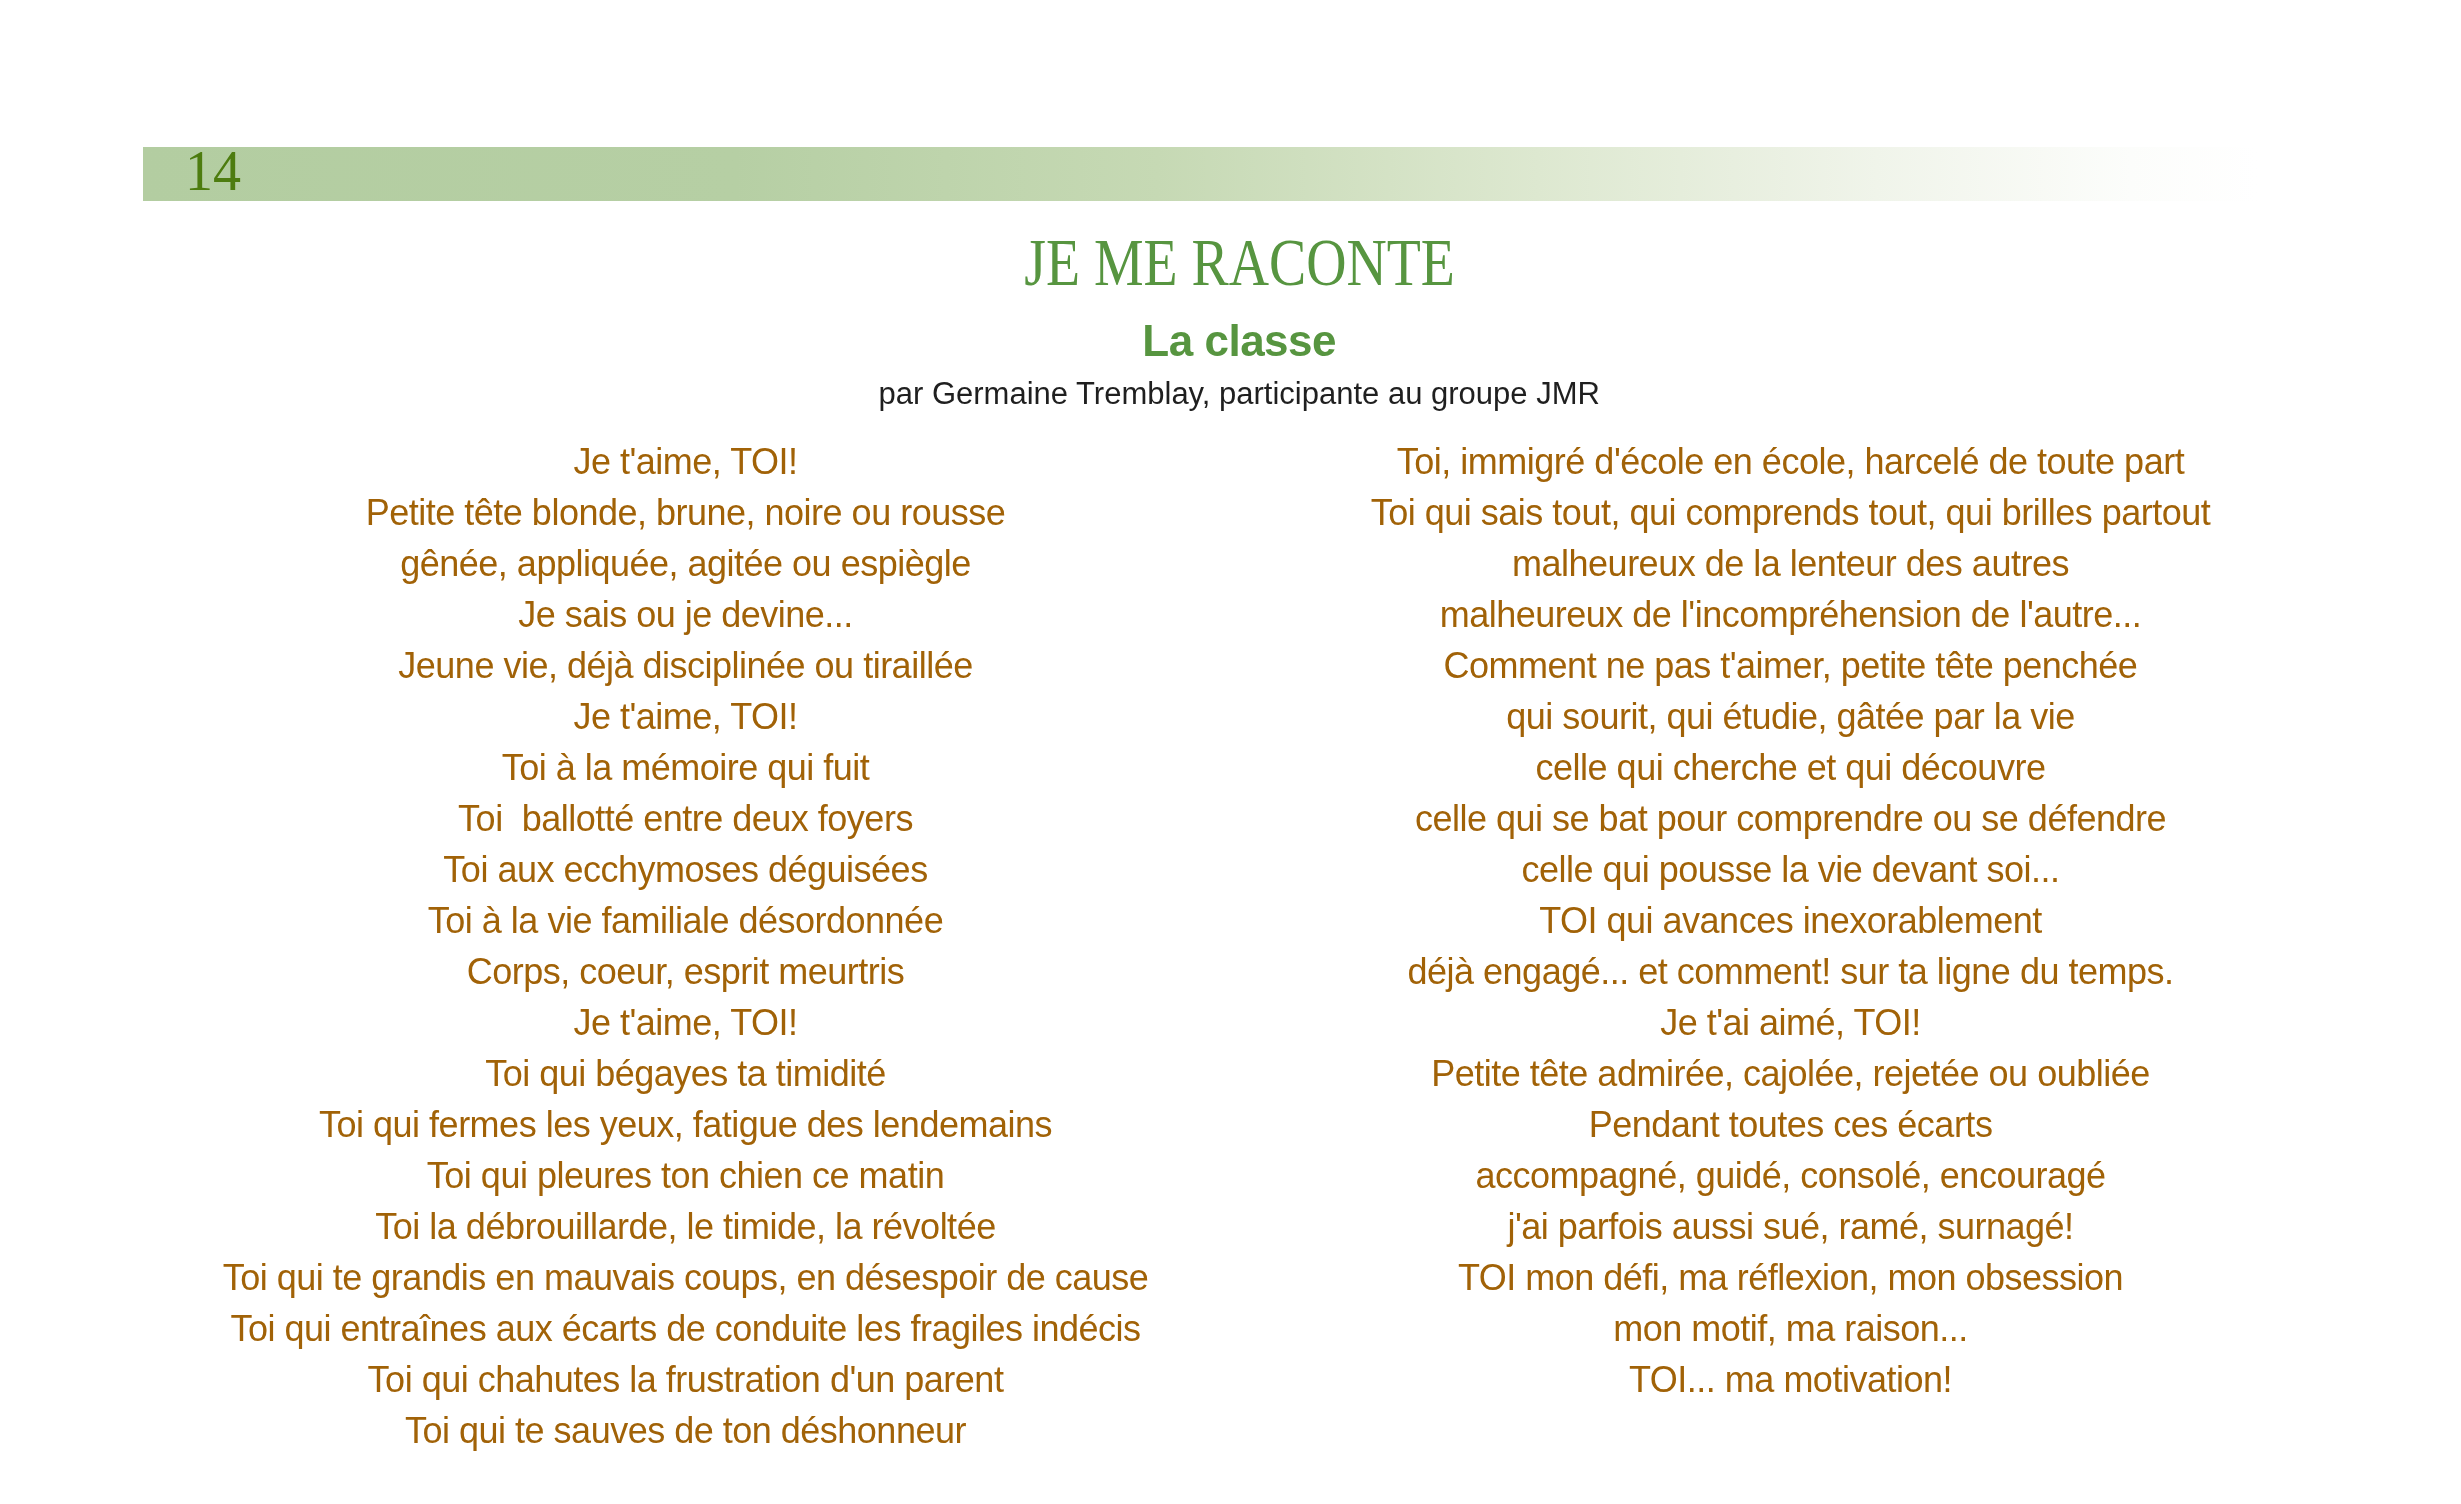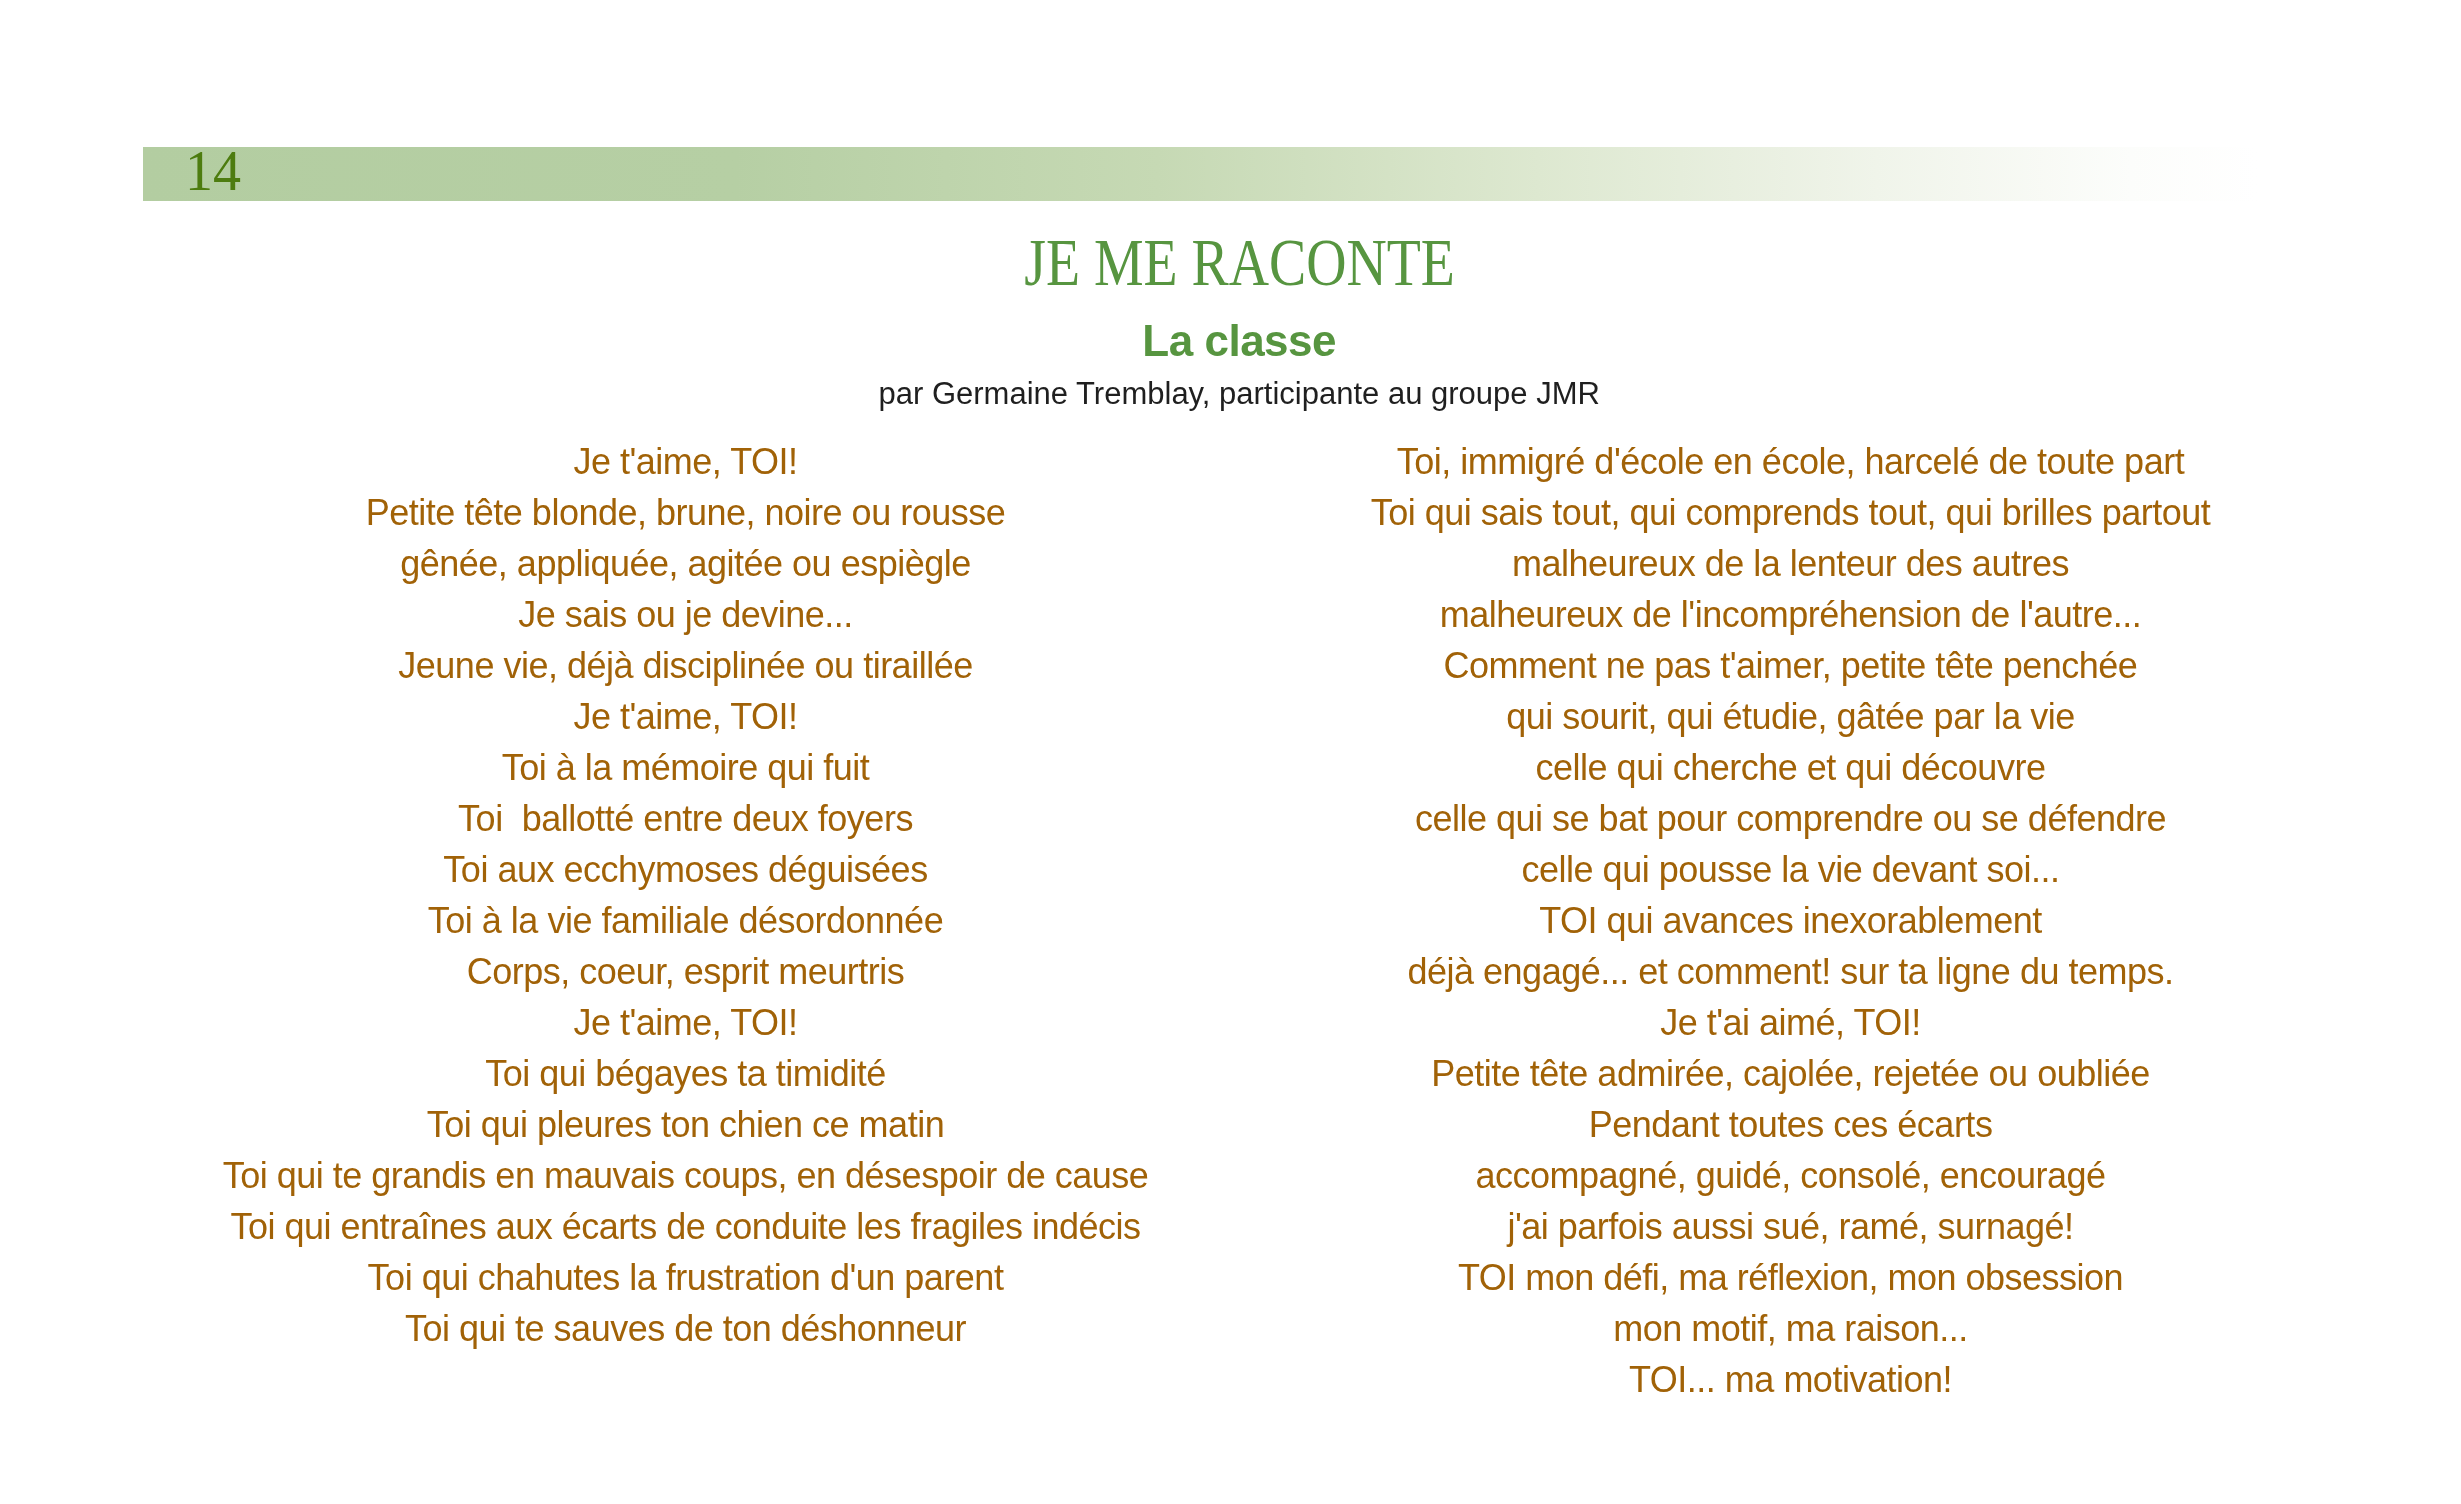--- a/index.html
+++ b/index.html
@@ -123,21 +123,23 @@
       <div class="poem-line">Je sais ou je devine...</div>
       <div class="poem-line">Jeune vie, déjà disciplinée ou tiraillée</div>
       <div class="poem-line">Je t'aime, TOI!</div>
       <div class="poem-line">Toi à la mémoire qui fuit</div>
       <div class="poem-line">Toi  ballotté entre deux foyers</div>
       <div class="poem-line">Toi aux ecchymoses déguisées</div>
       <div class="poem-line">Toi à la vie familiale désordonnée</div>
       <div class="poem-line">Corps, coeur, esprit meurtris</div>
       <div class="poem-line">Je t'aime, TOI!</div>
       <div class="poem-line">Toi qui bégayes ta timidité</div>
+      <div class="poem-line">Toi qui fermes les yeux, fatigue des lendemains</div>
       <div class="poem-line">Toi qui pleures ton chien ce matin</div>
+      <div class="poem-line">Toi la débrouillarde, le timide, la révoltée</div>
       <div class="poem-line">Toi qui te grandis en mauvais coups, en désespoir de cause</div>
       <div class="poem-line">Toi qui entraînes aux écarts de conduite les fragiles indécis</div>
       <div class="poem-line">Toi qui chahutes la frustration d'un parent</div>
       <div class="poem-line">Toi qui te sauves de ton déshonneur</div>
     </div>
 
   <div class="poem-column right">
       <div class="poem-line">Toi, immigré d'école en école, harcelé de toute part</div>
       <div class="poem-line">Toi qui sais tout, qui comprends tout, qui brilles partout</div>
       <div class="poem-line">malheureux de la lenteur des autres</div>

